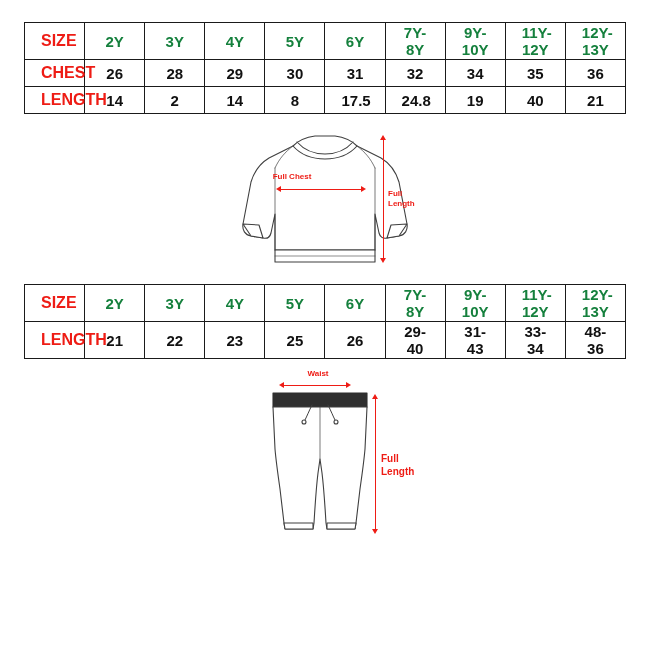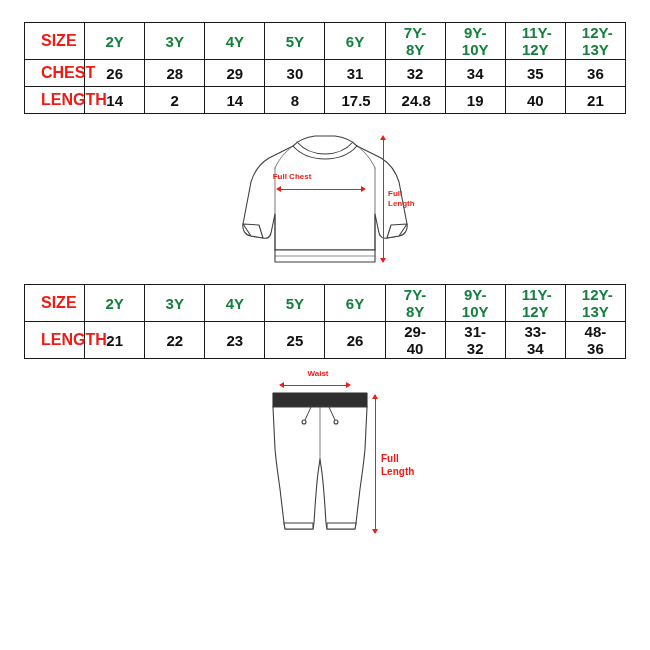--- a/index.html
+++ b/index.html
@@ -220,21 +220,21 @@
         <td class="hdr-val">12Y-13Y</td>
       </tr>
       <tr>
         <td class="label-cell">LENGTH</td>
         <td>21</td>
         <td>22</td>
         <td>23</td>
         <td>25</td>
         <td>26</td>
         <td>29-40</td>
-        <td>31-32</td>
+        <td>31-43</td>
         <td>33-34</td>
         <td>48-36</td>
       </tr>
     </tbody>
       </table>
   </div>
 
   <div class="fig fig-bottom">
 
     <svg class="svg-pos" style="left:255px; top:22px;" width="130" height="150" viewBox="0 0 130 150">

